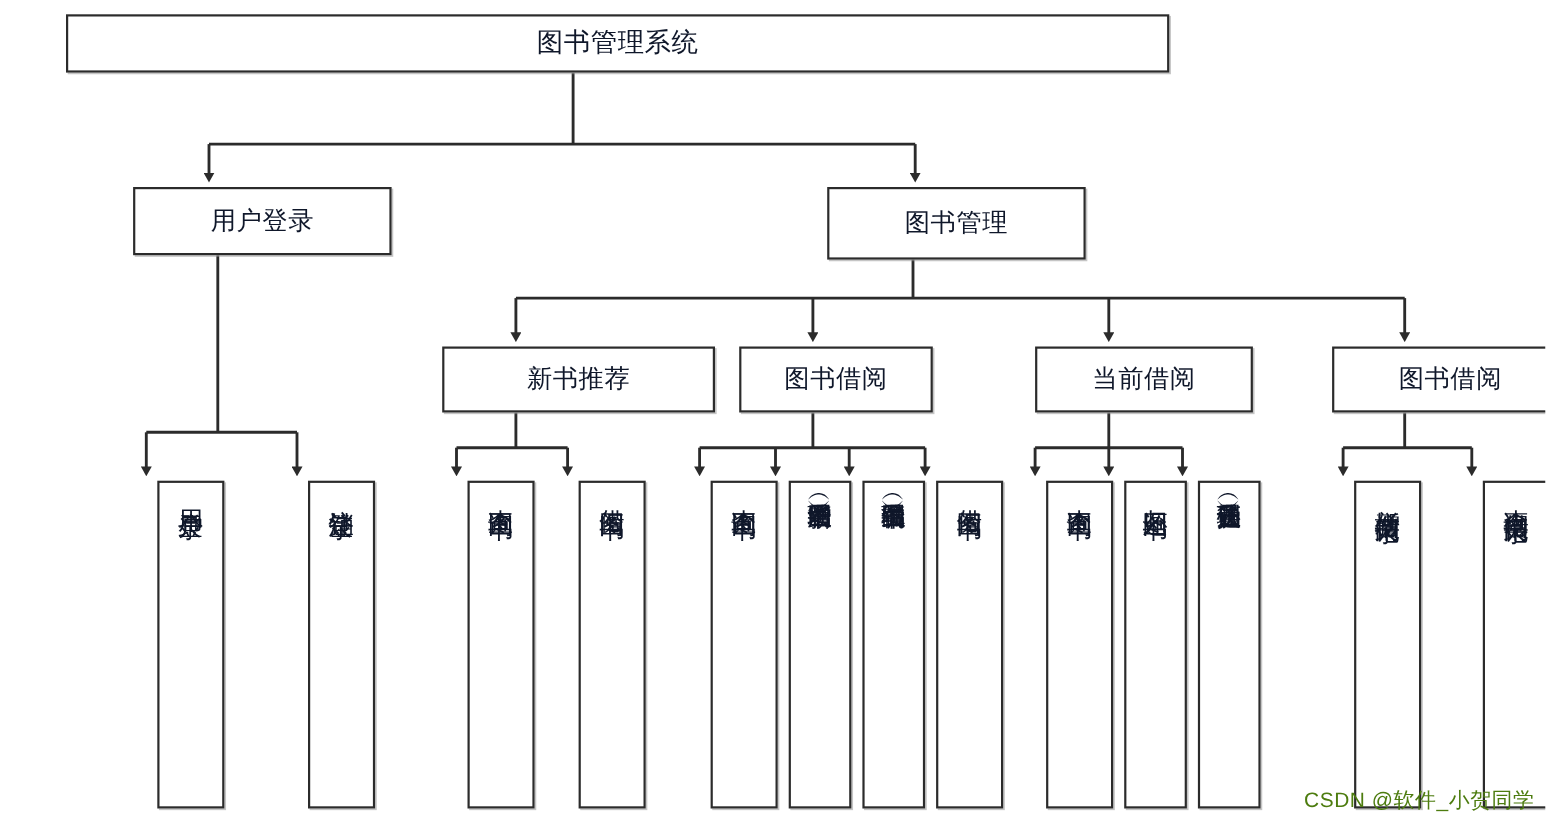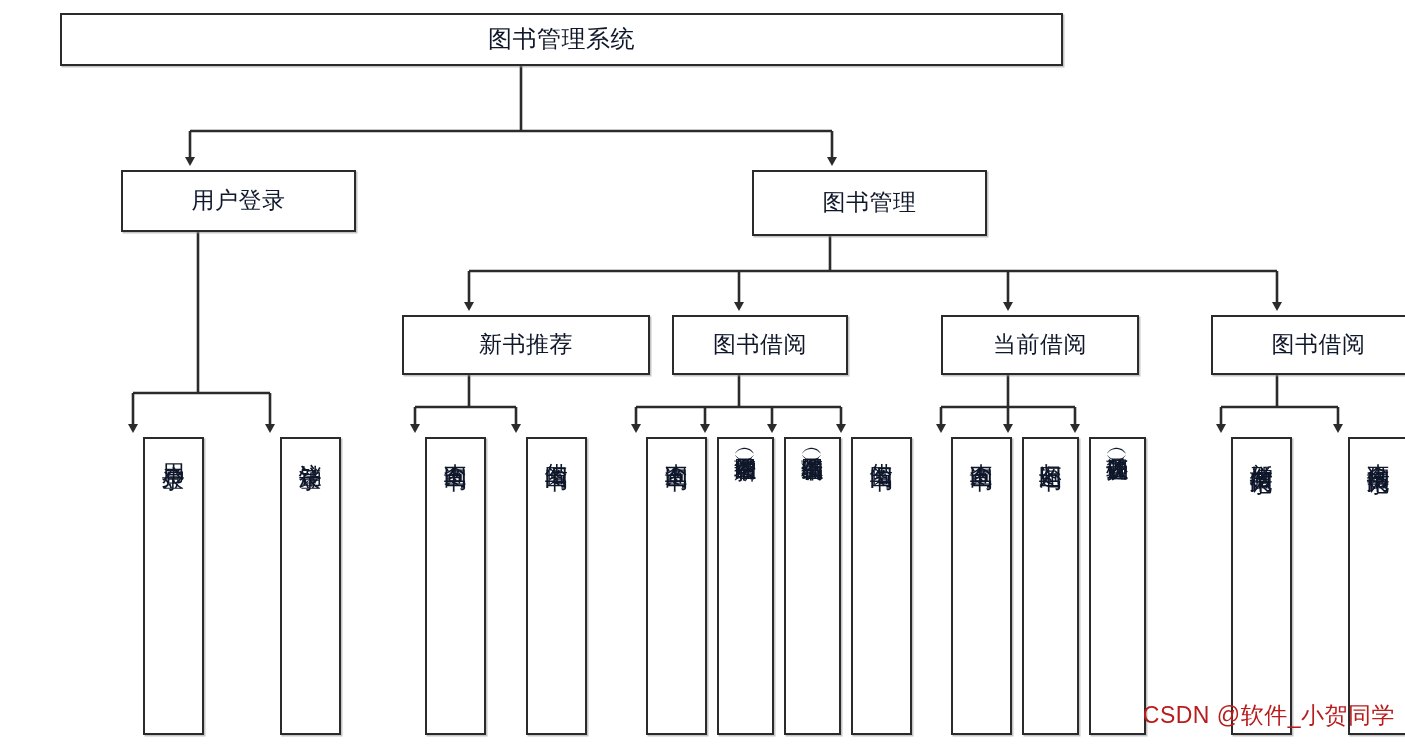--- a/index.html
+++ b/index.html
@@ -69,23 +69,23 @@
   .node.vert.tall-text {
     padding-top: 2px;
   }
   .node.vert.tall-text .label {
     font-size: 22px;
     letter-spacing: 0px;
   }
   .watermark {
     position: absolute;
     right: 10px;
-    bottom: 16px;
-    font-size: 23px;
-    color: #b91c1c;
+    bottom: 6px;
+    font-size: 19px;
+    color: #4d7c0f;
     white-space: nowrap;
     letter-spacing: 0.5px;
   }
 </style>
 </head>
 <body>
 
 <div id="canvas">
 
   <svg id="edges" viewBox="0 0 1405 747" xmlns="http://www.w3.org/2000/svg">

